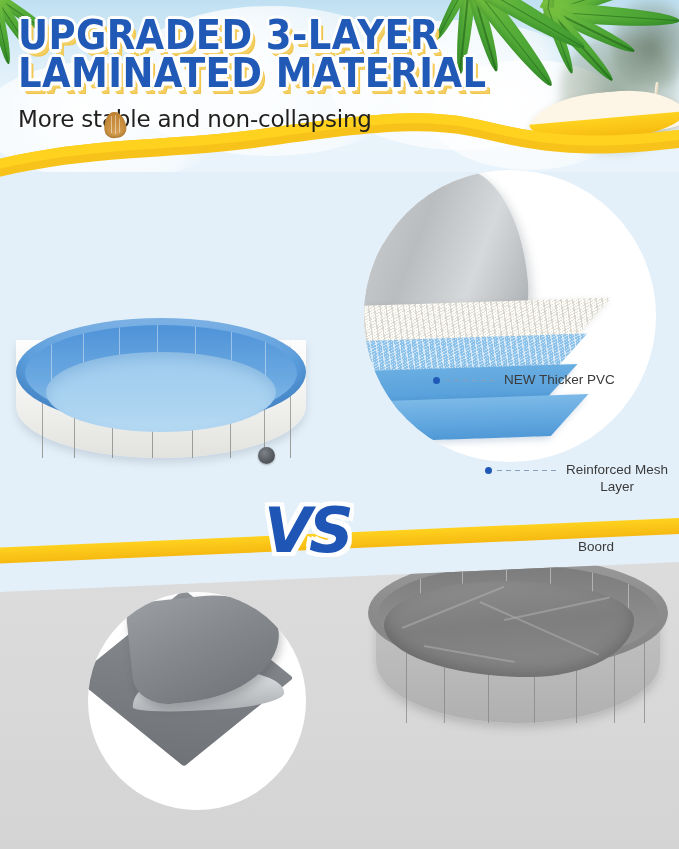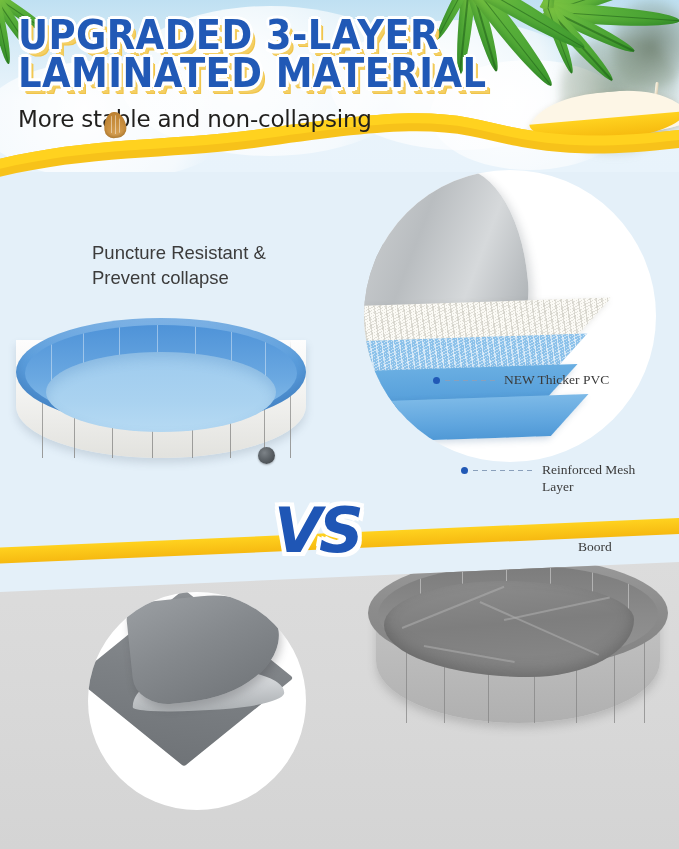--- a/index.html
+++ b/index.html
@@ -223,43 +223,43 @@
     box-shadow: 0 3px 5px rgba(40,90,140,.25);
   }
   .sheet-pvc-bot {
     left: -26px; top: 228px; width: 228px; height: 42px;
     background: linear-gradient(180deg,#7cb9e7 0%,#5fa5de 65%,#5099d6 100%);
     transform: skewX(-43deg) rotate(-2deg);
     box-shadow: 0 3px 6px rgba(40,90,140,.22);
   }
 
   
-  .callout { position: absolute; display: flex; align-items: flex-start; z-index: 8; font-family: Liberation Serif, serif; }
+  .callout { position: absolute; display: flex; align-items: flex-start; z-index: 8; }
   .dot {
     width: 7px; height: 7px; border-radius: 50%; background: #2159b6;
     margin-top: 5px; flex: 0 0 auto;
   }
   .dash {
     height: 1px; margin-top: 8px; flex: 0 0 auto;
     background: repeating-linear-gradient(90deg,#8aa0bb 0 5px, rgba(0,0,0,0) 5px 9px);
   }
   .co-text { font-size: 13.5px; line-height: 16.5px; color: #3a3a3a; margin-left: 7px; white-space: pre-line; }
 
   .co1 { left: 433px; top: 222px; }
   .co1 .dash { width: 52px; margin-left: 5px; }
-  .co2 { left: 461px; top: 312px; }
+  .co2 { left: 485px; top: 312px; text-align: center; }
   .co2 .dash { width: 62px; margin-left: 5px; }
   .co3 { left: 499px; top: 372px; }
   .co3 .dash { width: 60px; margin-left: 5px; }
   .co4 { left: 497px; top: 411px; }
   .co4 .dash { width: 36px; margin-left: 5px; }
 
   
   .vs {
-    position: absolute; left: 274px; top: 500px; z-index: 12;
+    position: absolute; left: 264px; top: 500px; z-index: 12;
     font-family: "DejaVu Sans", sans-serif;
     font-weight: 700; font-style: italic;
     font-size: 62px; line-height: 62px;
     color: #1f56b5;
     letter-spacing: -3px;
     text-shadow:
       -3px -3px 0 #fff, 3px -3px 0 #fff, -3px 3px 0 #fff, 3px 3px 0 #fff,
       -4px 0 0 #fff, 4px 0 0 #fff, 0 -4px 0 #fff, 0 4px 0 #fff,
       -4px -4px 0 #fff, 4px 4px 0 #fff, 4px -4px 0 #fff, -4px 4px 0 #fff;
   }
@@ -404,21 +404,20 @@
   <div class="shell"></div>
 
   <div class="title-wrap">
     <div class="title-line">UPGRADED 3-LAYER</div>
     <div class="title-line">LAMINATED MATERIAL</div>
     <div class="subtitle">More stable and non-collapsing</div>
   </div>
 
   <div class="mid">
 
-    <div class="ours-desc">Puncture Resistant &amp; Prevent collapse</div>
 
     <div class="pool">
       <div class="pool-outer">
         <div class="seam" style="left:26px"></div>
         <div class="seam" style="left:58px"></div>
         <div class="seam" style="left:96px"></div>
         <div class="seam" style="left:136px"></div>
         <div class="seam" style="left:176px"></div>
         <div class="seam" style="left:214px"></div>
         <div class="seam" style="left:248px"></div>

